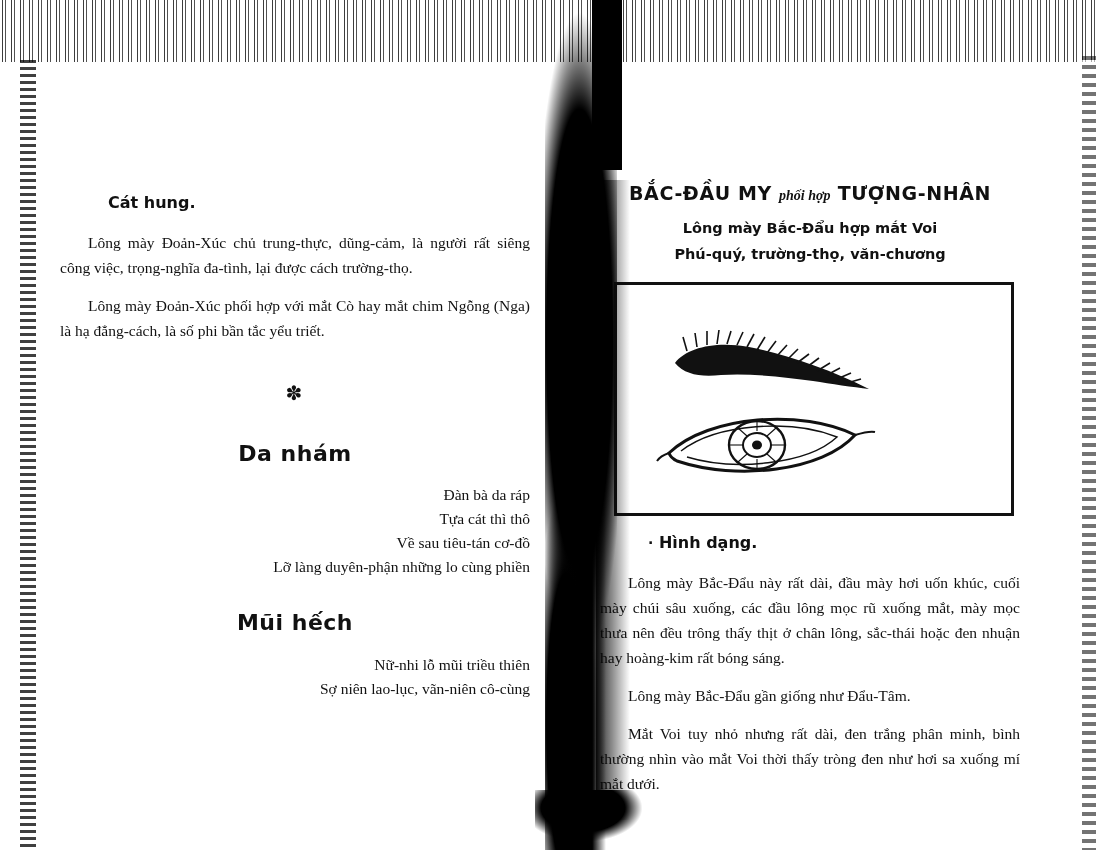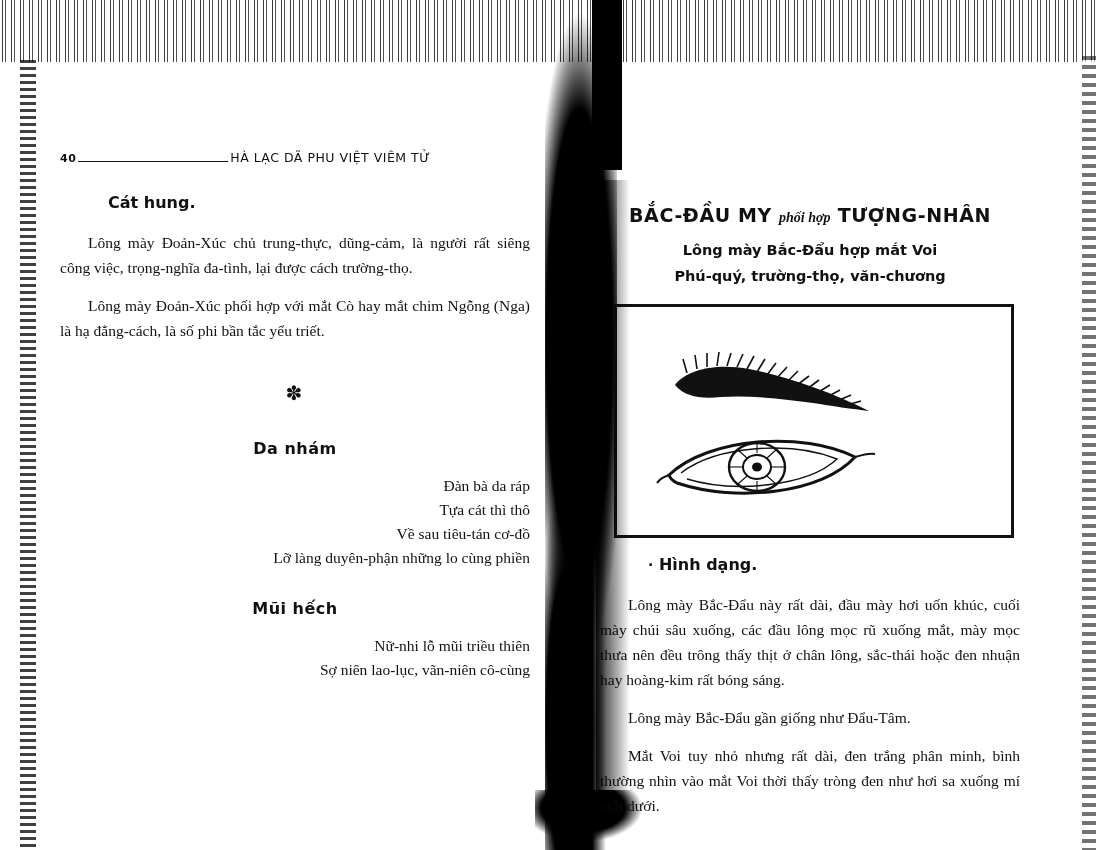--- a/index.html
+++ b/index.html
@@ -110,21 +110,21 @@
 
   
   .body {
     position: absolute;
     top: 190px;
     width: 100%;
     font-size: 15.5px;
     line-height: 1.62;
     text-align: justify;
   }
-  .leaf-right .body { top: 200px; }
+  .leaf-right .body { top: 178px; }
 
   p.para {
     margin: 0 0 13px 0;
     text-indent: 28px;
   }
   .sechead {
     font-family: "DejaVu Sans", sans-serif;
     font-weight: bold;
     font-size: 16px;
     margin: 0 0 14px 0;
@@ -135,21 +135,21 @@
   .star {
     text-align: center;
     margin: 34px 0 26px 0;
     font-size: 20px;
     letter-spacing: 2px;
   }
 
   .poem-title {
     font-family: "DejaVu Sans", sans-serif;
     font-weight: bold;
-    font-size: 16px;
+    font-size: 22px;
     text-align: center;
     margin: 26px 0 12px 0;
     letter-spacing: .5px;
   }
   .poem-line {
     text-align: right;
     font-size: 15.5px;
     line-height: 1.55;
   }
   .poem-block { margin-bottom: 8px; }
@@ -205,25 +205,20 @@
   <div class="scan-noise-top"></div>
   <div class="edge-left"></div>
   <div class="edge-right"></div>
   <div class="gutter"></div>
   <div class="gutter2"></div>
   <div class="gutter3"></div>
   <div class="blob-bottom"></div>
 
   <div class="leaf leaf-left">
 
-    <div class="running-head rh-left">
-      <span class="pnum">40</span>
-      <span class="rule rule-a"></span>
-      <span class="htitle">HÀ LẠC DÃ PHU VIỆT VIÊM TỬ</span>
-    </div>
 
     <div class="body">
 
       <div class="sechead">Cát hung.</div>
 
       <p class="para">Lông mày Đoản-Xúc chủ trung-thực, dũng-cảm, là người rất siêng công việc, trọng-nghĩa đa-tình, lại được cách trường-thọ.</p>
       <p class="para">Lông mày Đoản-Xúc phối hợp với mắt Cò hay mắt chim Ngỗng (Nga) là hạ đẳng-cách, là số phi bần tắc yểu triết.</p>
 
       <div class="star">✽</div>
 

